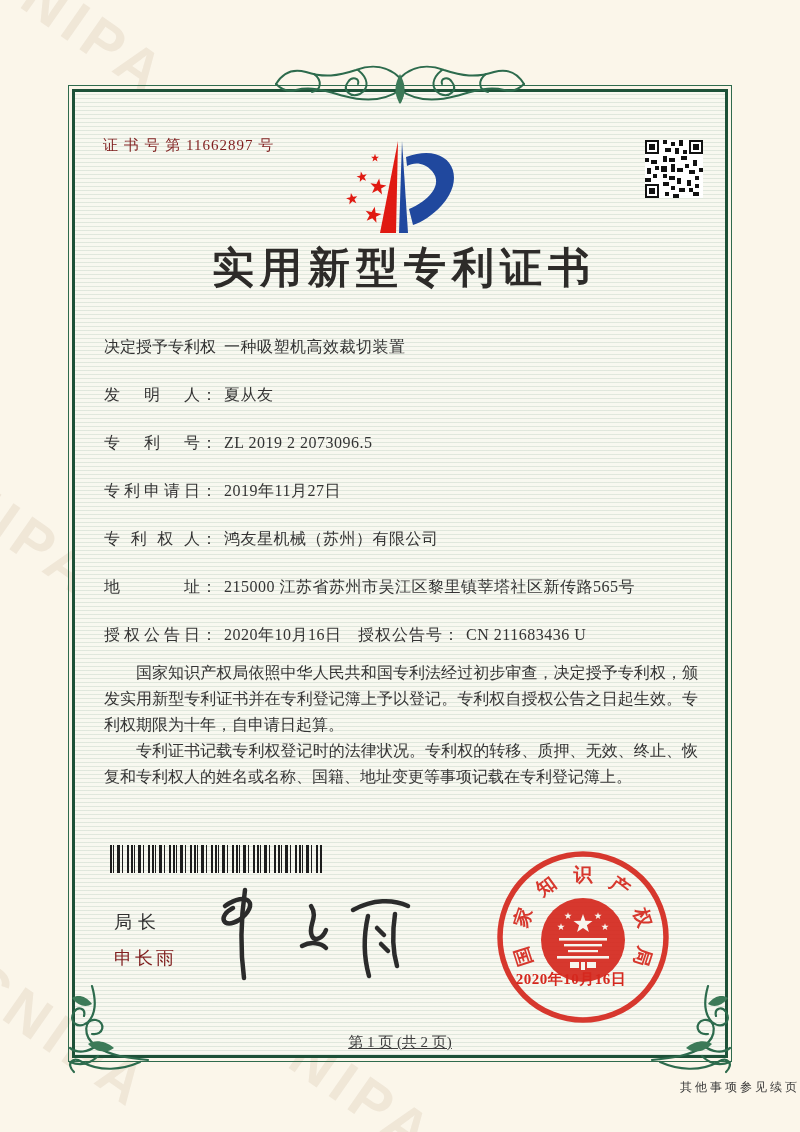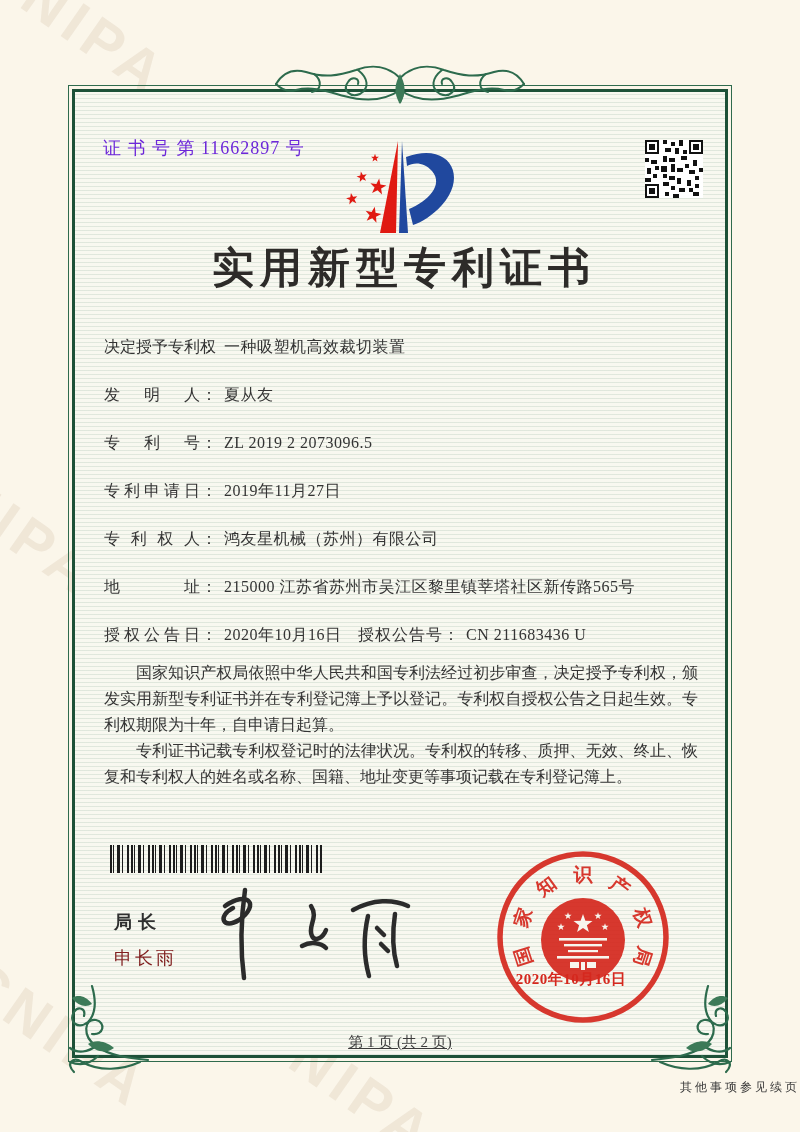--- a/index.html
+++ b/index.html
@@ -15,21 +15,21 @@
     position:absolute;left:68px;top:85px;width:662px;height:975px;
     border:1px solid #2f6b4d;
   }
   .border-inner{
     position:absolute;left:3px;top:3px;right:3px;bottom:3px;
     border:3px solid #1d5138;
     background:
       repeating-linear-gradient(0deg, rgba(168,192,176,0.30) 0 1px, rgba(255,255,255,0) 1px 4px),
       #f8f8f0;
   }
-  .cert-no{left:103px;top:136px;font-size:18px;letter-spacing:1px;color:#6d28d9;}
+  .cert-no{left:103px;top:136px;font-size:15px;letter-spacing:1px;color:#7f1d1d;}
   .title{
     left:0;right:0;top:240px;text-align:center;
     font-size:42px;font-weight:700;letter-spacing:6px;color:#2d2b29;padding-left:8px;
   }
   .field-row{position:absolute;left:104px;font-size:16px;color:#343434;white-space:nowrap;}
   .flabel{display:inline-block;width:96px;text-align:justify;text-align-last:justify;}
   .fcolon{margin-left:1px;}
   .fvalue{margin-left:7px;letter-spacing:0.5px;}
   .pair2{position:absolute;left:254px;top:0;white-space:nowrap;}
   .pair2 .flabel{width:84px;}
@@ -40,21 +40,21 @@
   .paragraphs p{margin:0;text-indent:2em;}
   .barcode{
     left:110px;top:845px;width:212px;height:28px;
     background:repeating-linear-gradient(90deg,
       #1d1d1d 0 2px, transparent 2px 3px,
       #1d1d1d 3px 4px, transparent 4px 7px,
       #1d1d1d 7px 10px, transparent 10px 12px,
       #1d1d1d 12px 13px, transparent 13px 17px,
       #1d1d1d 17px 19px, transparent 19px 21px);
   }
-  .officer-title{left:114px;top:910px;font-size:18px;letter-spacing:6px;color:#2f2f2f;font-weight:bold;}
+  .officer-title{left:114px;top:910px;font-size:18px;letter-spacing:6px;color:#2f2f2f;}
   .officer-name{left:114px;top:946px;font-size:18px;letter-spacing:3px;color:#7f1d1d;}
   .signature{left:205px;top:876px;}
   .seal{left:494px;top:848px;width:178px;height:178px;}
   .seal-date{
     left:489px;top:970px;width:164px;text-align:center;
     font-size:15px;font-weight:700;color:#d5281e;letter-spacing:0.5px;
   }
   .page-info{left:0;right:0;top:1033px;text-align:center;font-size:15px;color:#3c3c3c;text-decoration:underline;}
   .note{left:0;right:0;top:1079px;text-align:right;font-size:12px;letter-spacing:3px;color:#3a3a3a;}
   .wm{

